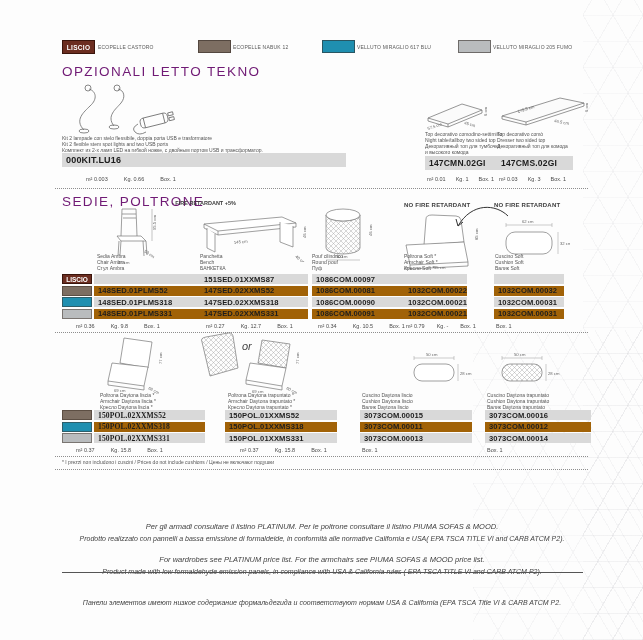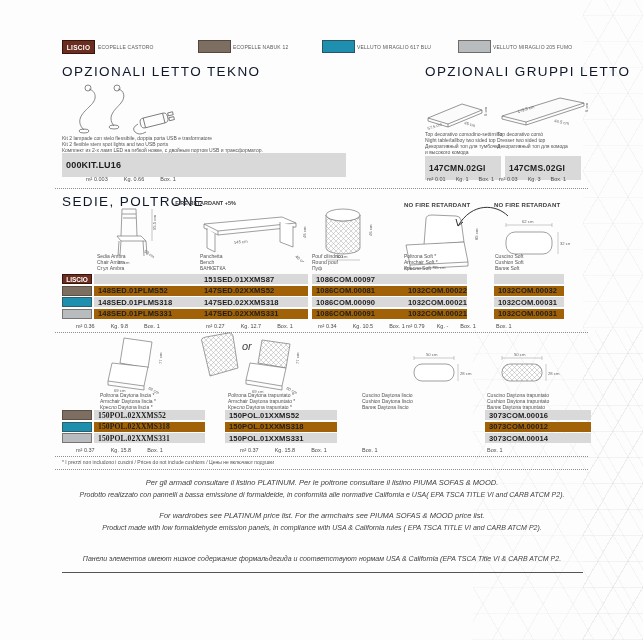--- a/index.html
+++ b/index.html
@@ -4,41 +4,41 @@
 <style>
   html,body{margin:0;padding:0;background:#ffffff;}
   .page{position:relative;width:643px;height:640px;background:#fdfdfd;overflow:hidden;
         font-family:"Liberation Sans",sans-serif;color:#444;}
   .abs{position:absolute;z-index:2;}
   .pattern{position:absolute;z-index:1;pointer-events:none;
     background-image:
       repeating-linear-gradient(60deg, rgba(110,110,125,.06) 0 1px, transparent 1px 26px),
       repeating-linear-gradient(-60deg, rgba(110,110,125,.06) 0 1px, transparent 1px 26px),
       repeating-linear-gradient(0deg, rgba(110,110,125,.04) 0 1px, transparent 1px 26px);}
-  .title{font-size:13.5px;letter-spacing:1.4px;color:#0f172a;font-weight:400;white-space:nowrap;}
+  .title{font-size:13.5px;letter-spacing:1.4px;color:#701a75;font-weight:400;white-space:nowrap;}
   .tinylabel{font-size:5px;color:#5a5a5a;letter-spacing:.2px;white-space:nowrap;}
   .desc{font-size:5px;line-height:6px;color:#555;white-space:nowrap;}
   .liscio-box{width:31px;height:12px;border:1px solid #3a140b;color:#fff;font-size:6.5px;font-weight:700;
        display:flex;align-items:center;justify-content:center;letter-spacing:.3px;}
   .swatch{width:31px;height:11px;border:1px solid rgba(50,40,35,.55);}
-  .codebar{height:24px;display:flex;align-items:center;padding-left:4px;
+  .codebar{height:14px;display:flex;align-items:center;padding-left:4px;
        font-weight:700;font-size:8.5px;color:#1c1c1c;letter-spacing:.2px;}
   .crow{display:flex;height:10px;margin-bottom:1.5px;}
   .sw{width:30px;margin-right:2px;border:1px solid rgba(60,45,35,.5);box-sizing:border-box;}
   .swlbl{width:30px;margin-right:2px;border:1px solid #3a140b;box-sizing:border-box;color:#fff;
        font-size:6.5px;font-weight:700;display:flex;align-items:center;justify-content:center;}
   .cell{flex:1;display:flex;align-items:center;padding-left:4px;font-weight:700;font-size:7.6px;
        color:#1d1d1d;letter-spacing:.1px;white-space:nowrap;overflow:hidden;}
   .lt{background:#d9d9d9;} .dk{background:#a16207;}
   .stats{display:flex;gap:16px;font-size:5.5px;color:#4a4a4a;white-space:nowrap;}
   .dotted{border-top:1px dotted #8e8e8e;height:0;}
   .nofire{font-size:6px;font-weight:700;color:#3c3c3c;letter-spacing:.2px;white-space:nowrap;}
   .firenote{font-size:5.5px;font-weight:700;color:#3c3c3c;white-space:nowrap;}
   .footer-line{width:520px;text-align:center;font-size:7.5px;font-style:italic;color:#3f3f3f;
-       line-height:11.5px;white-space:nowrap;}
+       line-height:11.5px;white-space:nowrap;margin-top:44px;}
   .footnote{font-size:5px;color:#555;white-space:nowrap;}
   .rule{border-top:1px solid #555;height:0;}
   svg text{font-family:"Liberation Sans",sans-serif;}
 </style>
 </head>
 <body>
 
 <div class="page">
   <div class="pattern" style="right:0;top:0;width:60px;height:640px;"></div>
   <div class="pattern" style="right:0;top:330px;width:170px;height:310px;"></div>
@@ -77,21 +77,20 @@
     <div>Kit 2 flexible stem spot lights and two USB ports</div>
     <div>Комплект из 2-х ламп LED на гибкой ножке, с двойным портом USB и трансформатор.</div>
   </div>
   <div class="abs codebar lt" style="left:62px;top:153px;width:280px;font-size:9px;">000KIT.LU16</div>
   <div class="abs stats" style="left:86px;top:176px;">
     <span>m² 0.003</span>
     <span>Kg. 0.66</span>
     <span>Box. 1</span>
   </div>
 
-  <div class="abs title" style="left:425px;top:64px;">OPZIONALI GRUPPI LETTO</div>
 
   <svg class="abs" style="left:418px;top:94px;" width="72" height="42" viewBox="0 0 72 42">
     <g stroke="#6a6a6a" stroke-width="0.7" fill="#fbfbfb">
       <path d="M10,24 L44,10 L64,16 L30,30 Z"></path>
       <path d="M10,24 L10,27 L30,33 L30,30 M30,33 L64,19 L64,16" fill="none"></path>
     </g>
     <text x="10" y="36" font-size="4.2" fill="#666" transform="rotate(-18 10 36)">57.5 cm</text>
     <text x="46" y="30" font-size="4.2" fill="#666" transform="rotate(16 46 30)">45 cm</text>
     <text x="69" y="22" font-size="4.2" fill="#666" transform="rotate(-90 69 22)">6 cm</text>
   </svg>
@@ -112,21 +111,21 @@
     <div>Декоративный топ для тумбочки</div>
     <div>и высокого комода</div>
   </div>
   <div class="abs desc" style="left:497px;top:131px;">
     <div>Top decorativo comò</div>
     <div>Dresser two sided top</div>
     <div>Декоративный топ для комода</div>
   </div>
 
   <div class="abs codebar lt" style="left:425px;top:156px;width:72px;">147CMN.02GI</div>
-  <div class="abs codebar lt" style="left:497px;top:156px;width:72px;margin-left:8px;">147CMS.02GI</div>
+  <div class="abs codebar lt" style="left:497px;top:156px;width:72px;">147CMS.02GI</div>
 
   <div class="abs stats" style="left:427px;top:176px;gap:10px;">
     <span>m² 0.01</span>
     <span>Kg. 1</span>
     <span>Box. 1</span>
   </div>
   <div class="abs stats" style="left:499px;top:176px;gap:10px;">
     <span>m² 0.03</span>
     <span>Kg. 3</span>
     <span>Box. 1</span>
@@ -424,20 +423,31 @@
         <div class="cell lt">150POL.01XXMS52</div>
       </div>
     <div class="crow">
         <div class="cell dk">150POL.01XXMS318</div>
       </div>
     <div class="crow">
         <div class="cell lt">150POL.01XXMS331</div>
       </div>
   </div>
 
+  <div class="abs" style="left:360px;top:410px;width:112px;">
+    <div class="crow">
+        <div class="cell lt">3073COM.00015</div>
+      </div>
+    <div class="crow">
+        <div class="cell dk">3073COM.00011</div>
+      </div>
+    <div class="crow">
+        <div class="cell lt">3073COM.00013</div>
+      </div>
+  </div>
 
   <div class="abs" style="left:485px;top:410px;width:106px;">
     <div class="crow">
         <div class="cell lt">3073COM.00016</div>
       </div>
     <div class="crow">
         <div class="cell dk">3073COM.00012</div>
       </div>
     <div class="crow">
         <div class="cell lt">3073COM.00014</div>

